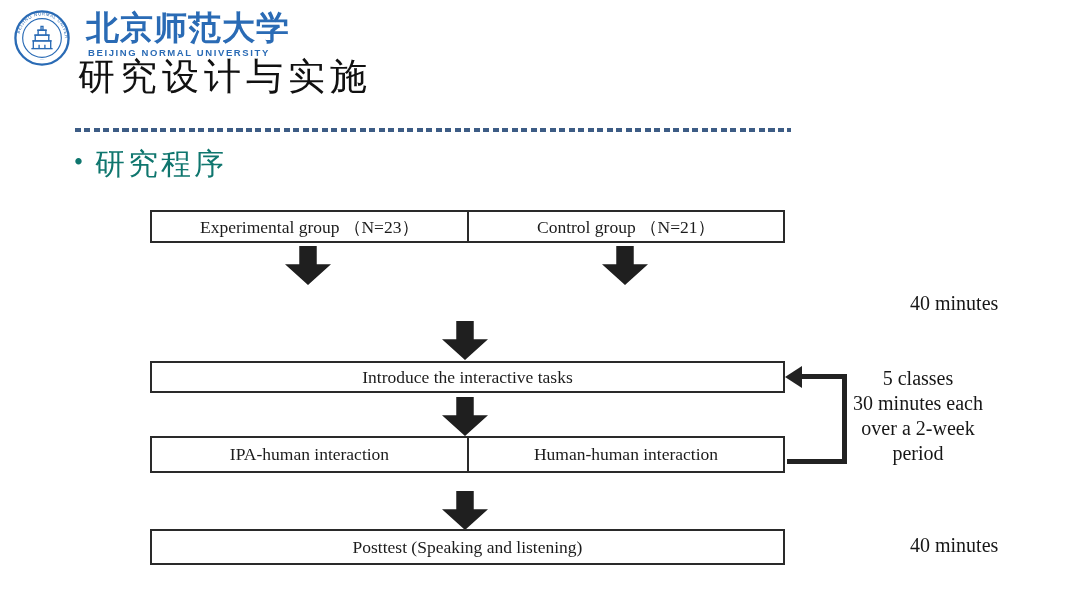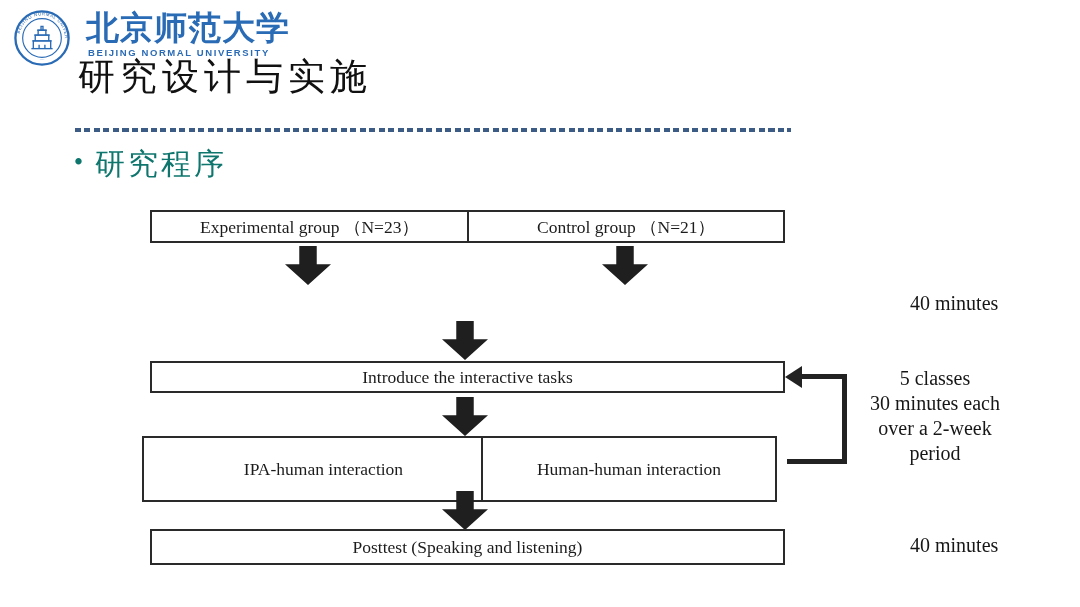--- a/index.html
+++ b/index.html
@@ -30,42 +30,42 @@
   .frow{position:absolute;background:#fff;border:2px solid #2a2a2a;box-sizing:border-box;
         display:flex;}
   .fcell{display:flex;align-items:center;justify-content:center;font-size:17.5px;
          box-sizing:border-box;}
   .fcell.first{width:317px;border-right:2px solid #2a2a2a;}
   .fcell.second{flex:1;}
 
   .row-groups{left:150px;top:210px;width:635px;height:33px;}
   .box-pretest{left:150px;top:286px;width:635px;height:32px;}
   .box-introduce{left:150px;top:361px;width:635px;height:32px;}
-  .row-interact{left:142px;top:436px;width:635px;height:66px;padding-left:22px;}
+  .row-interact{left:150px;top:436px;width:635px;height:37px;}
   .box-posttest{left:150px;top:529px;width:635px;height:36px;}
 
   .blk-arrow{position:absolute;width:46px;height:39px;background:#1f1f1f;
     clip-path:polygon(31% 0,69% 0,69% 47%,100% 47%,50% 100%,0 47%,31% 47%);}
   .a1{left:285px;top:246px;} .a2{left:602px;top:246px;}
   .a3{left:442px;top:321px;} .a4{left:442px;top:397px;} .a5{left:442px;top:491px;}
 
   
   .loop-seg{position:absolute;background:#222;}
   .loop-bottom{left:787px;top:459px;width:60px;height:5px;}
   .loop-vert{left:842px;top:374px;width:5px;height:90px;}
   .loop-top{left:799px;top:374px;width:48px;height:5px;}
   .loop-head{position:absolute;left:785px;top:366px;width:0;height:0;
              border-top:11px solid transparent;border-bottom:11px solid transparent;
              border-right:17px solid #222;}
 
   
   .note{position:absolute;font-size:20px;color:#171717;white-space:nowrap;margin-left:26px;}
   .note-pre{left:884px;top:292px;}
   .note-post{left:884px;top:534px;}
-  .note-loop{position:absolute;left:843px;top:366px;width:184px;text-align:center;
+  .note-loop{position:absolute;left:826px;top:366px;width:184px;text-align:center;
              font-size:20px;line-height:25px;color:#171717;}
   .note-loop span{display:block;}
 </style>
 </head>
 <body>
 
 <div class="slide">
 
   <svg class="seal" viewBox="0 0 60 60">
     <circle cx="30" cy="30" r="27.5" fill="#ffffff" stroke="#2a6bb5" stroke-width="2.4"></circle>

